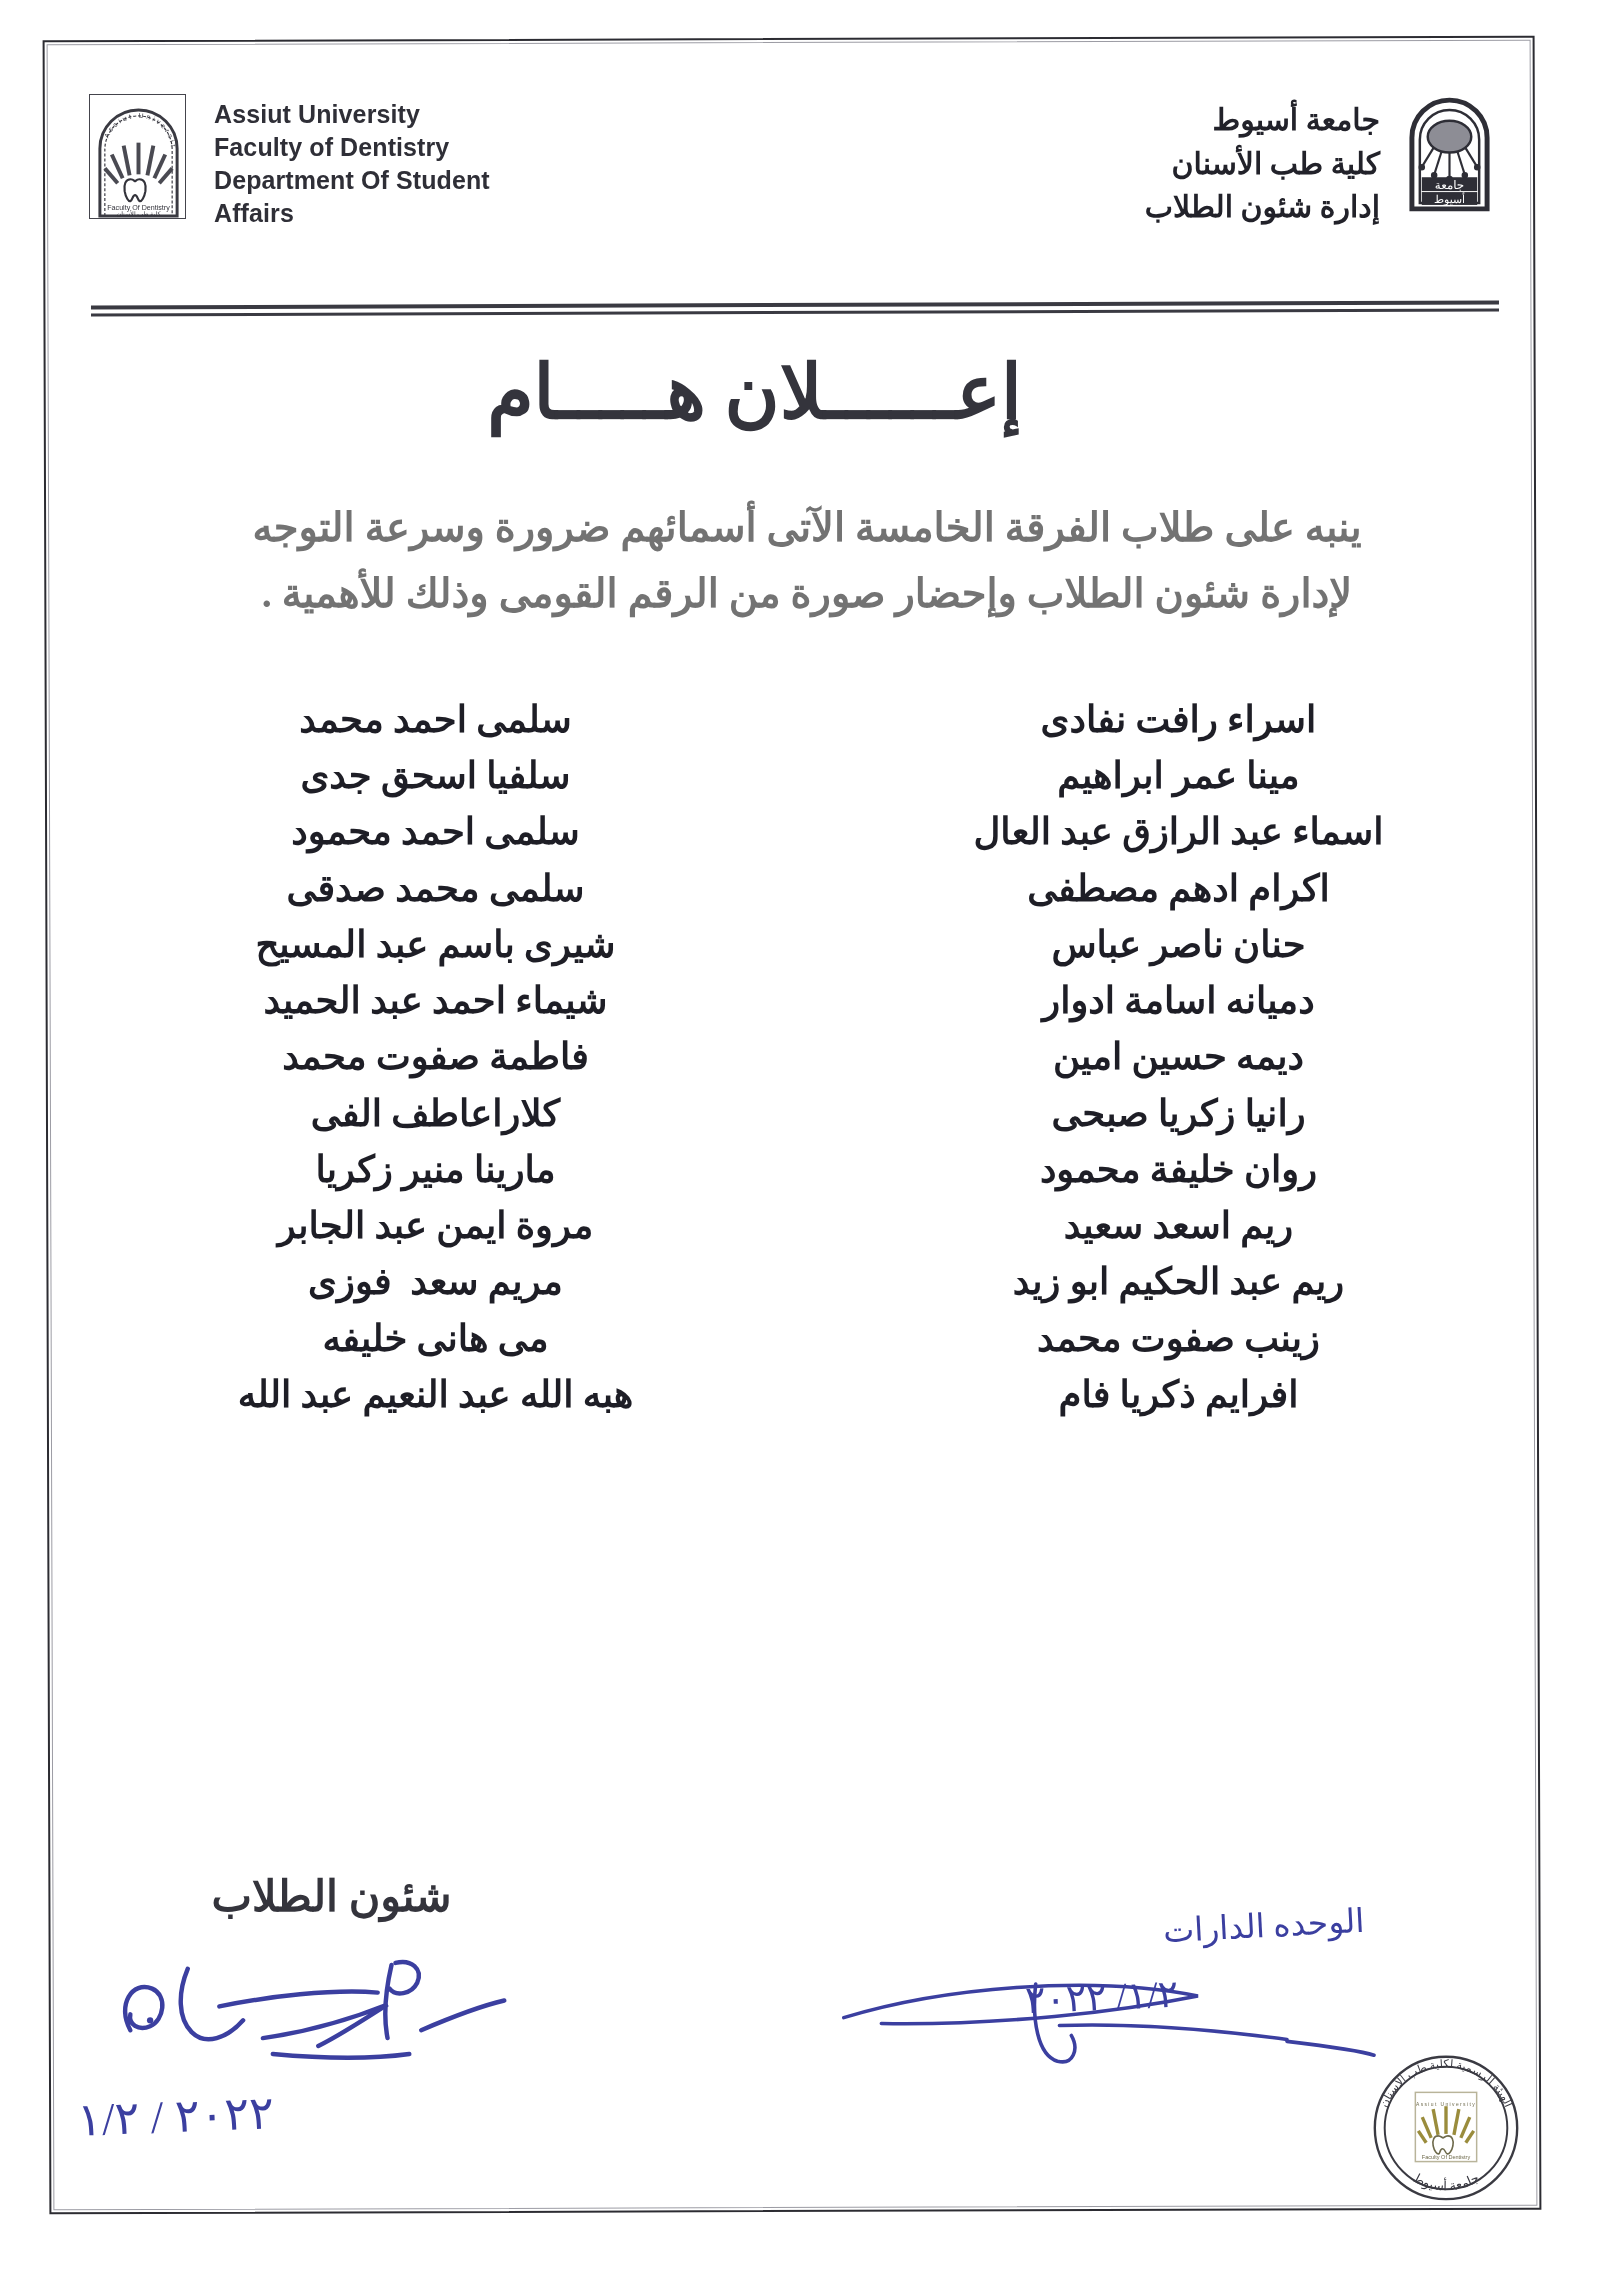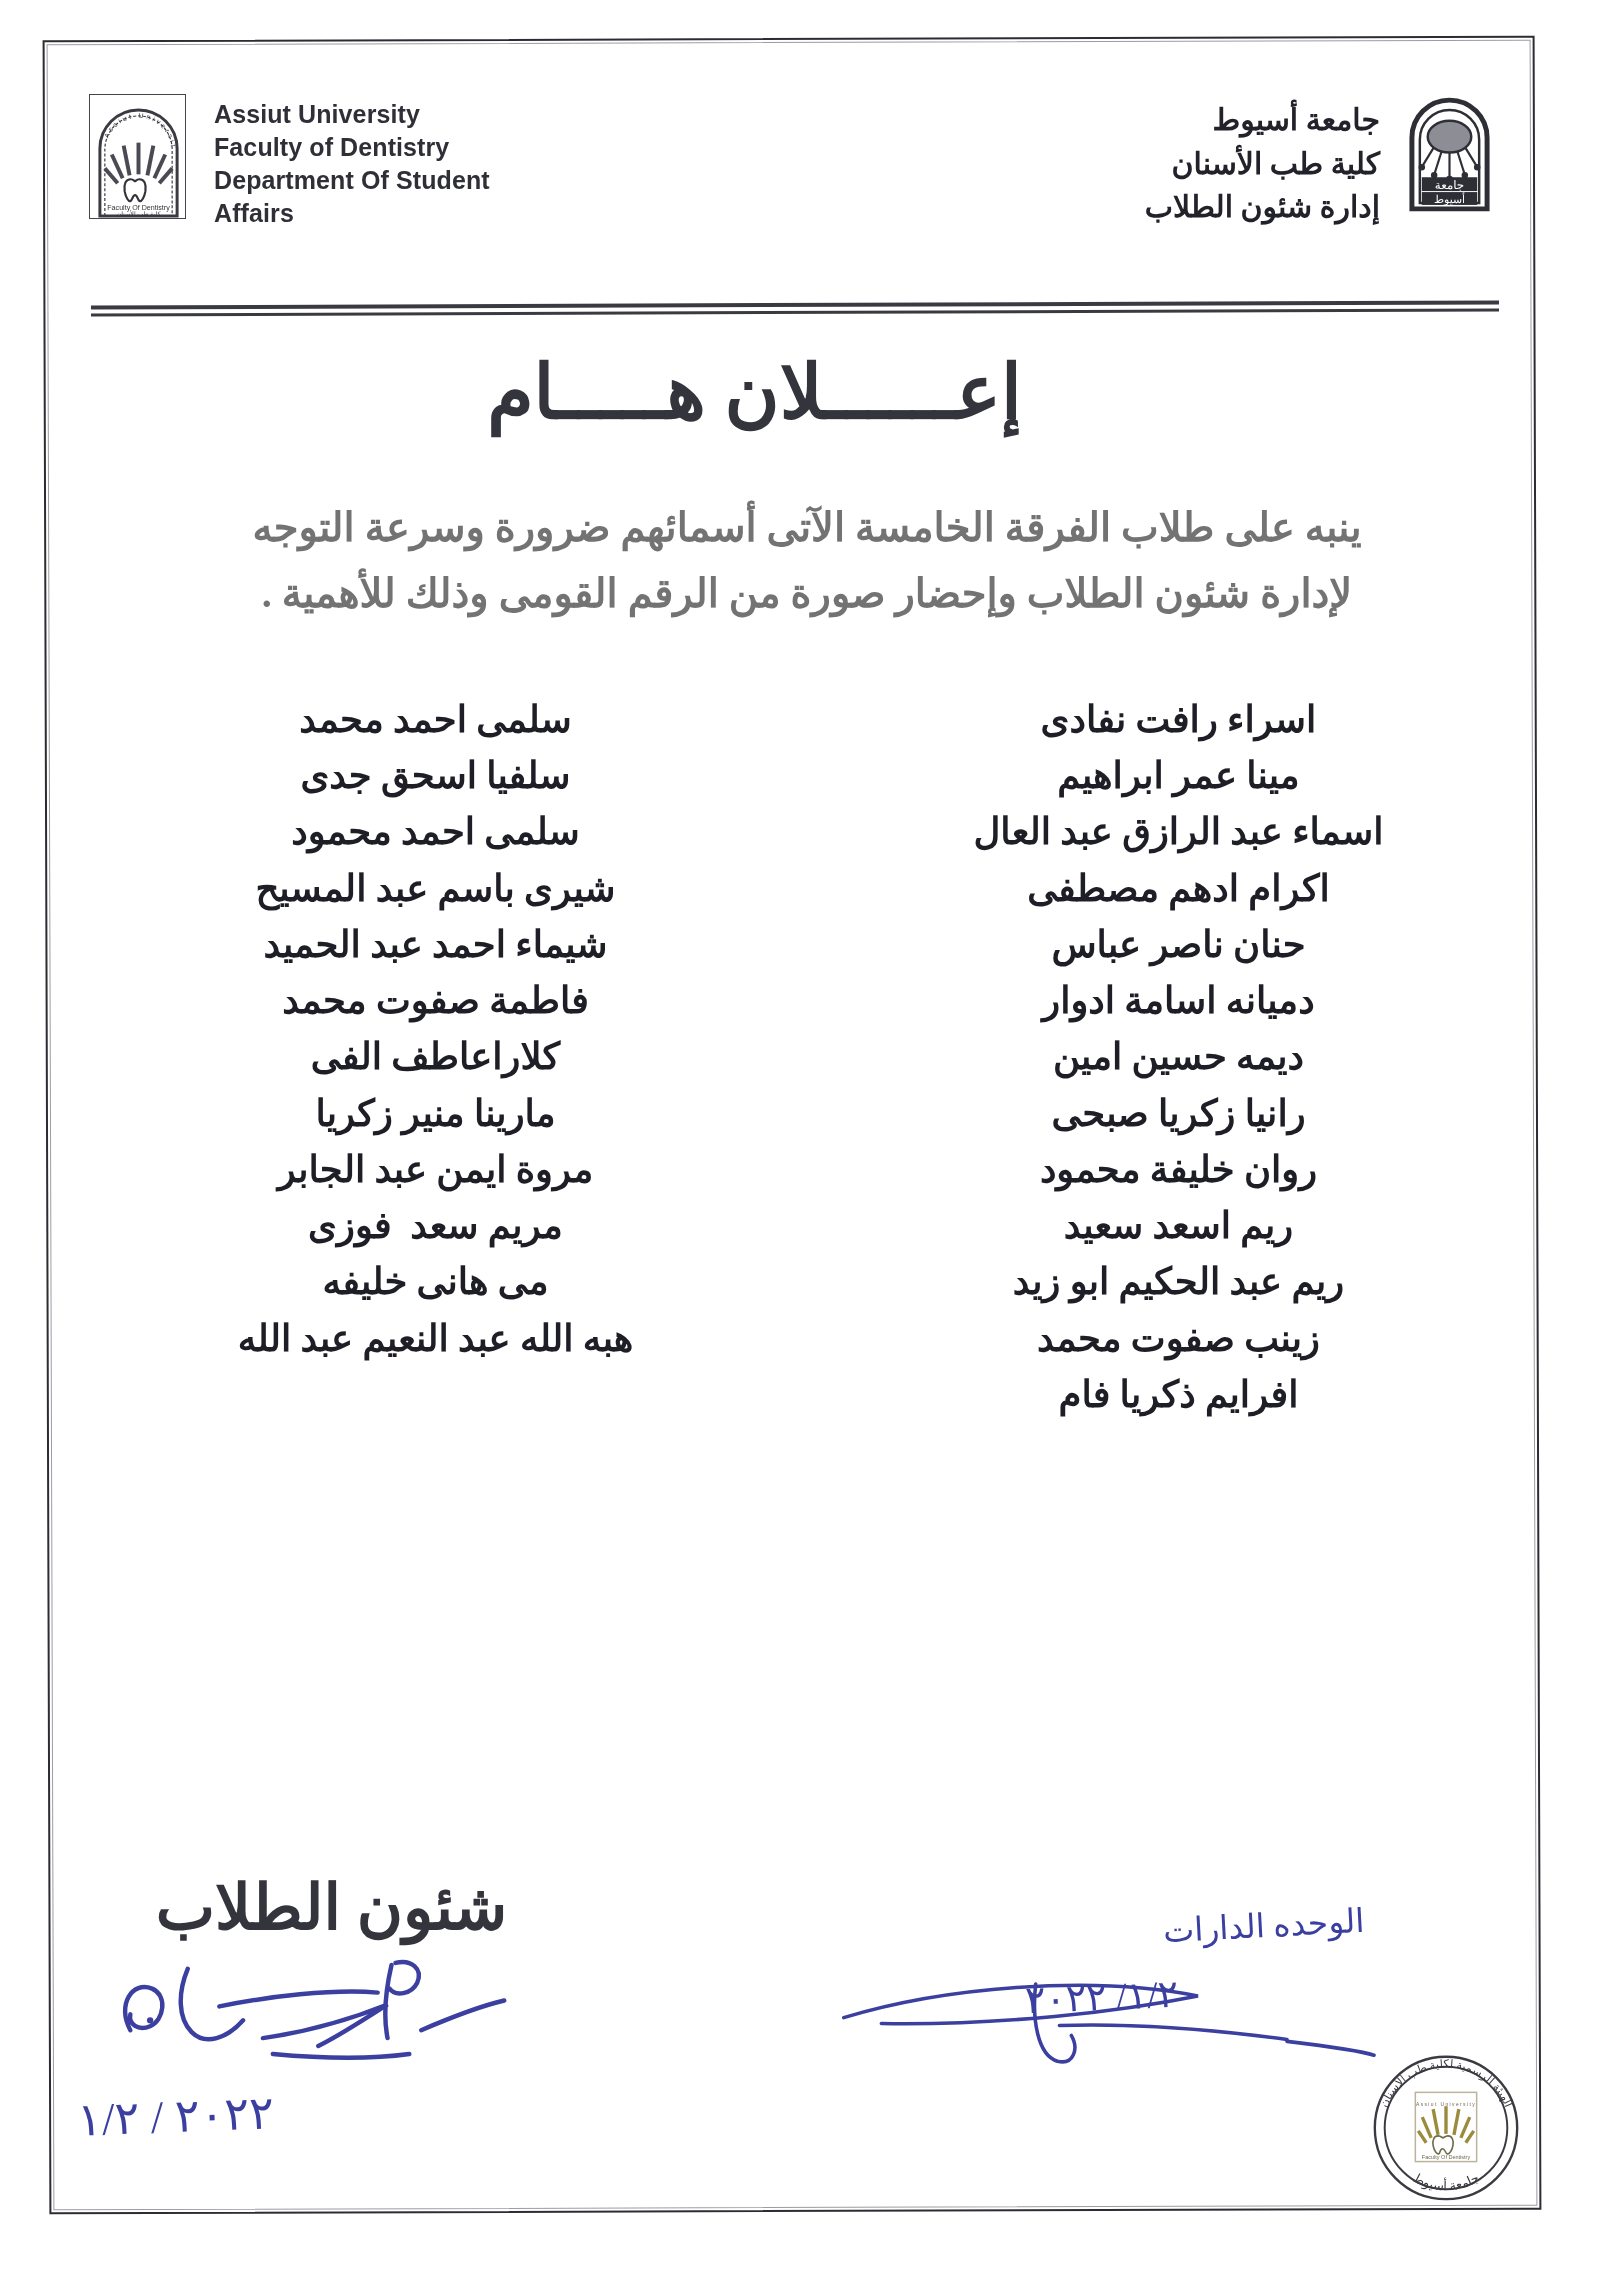--- a/index.html
+++ b/index.html
@@ -191,21 +191,21 @@
   
   .footer-label {
     position: absolute;
     left: 94px;
     top: 1871px;
     width: 475px;
     text-align: center;
     direction: rtl;
     font-family: "Liberation Serif", "DejaVu Serif", serif;
     font-weight: bold;
-    font-size: 63px;
+    font-size: 43px;
     color: #34343c;
   }
 
   .sig {
     position: absolute;
     pointer-events: none;
   }
   .sig-left   { left: 69px;  top: 1935px; width: 554px; height: 317px; }
   .sig-right  { left: 822px; top: 1871px; width: 554px; height: 228px; }
 
@@ -354,20 +354,21 @@
           <li>ريم عبد الحكيم ابو زيد</li>
           <li>زينب صفوت محمد</li>
           <li>افرايم ذكريا فام</li>
         </ul>
     </div>
     <div class="col">
       <ul>
           <li>سلمى احمد محمد</li>
           <li>سلفيا اسحق جدى</li>
           <li>سلمى احمد محمود</li>
+          <li>سلمى محمد صدقى</li>
           <li>شيرى باسم عبد المسيح</li>
           <li>شيماء احمد عبد الحميد</li>
           <li>فاطمة صفوت محمد</li>
           <li>كلاراعاطف الفى</li>
           <li>مارينا منير زكريا</li>
           <li>مروة ايمن عبد الجابر</li>
           <li>مريم سعد  فوزى</li>
           <li>مى هانى خليفه</li>
           <li>هبه الله عبد النعيم عبد الله</li>
         </ul>

